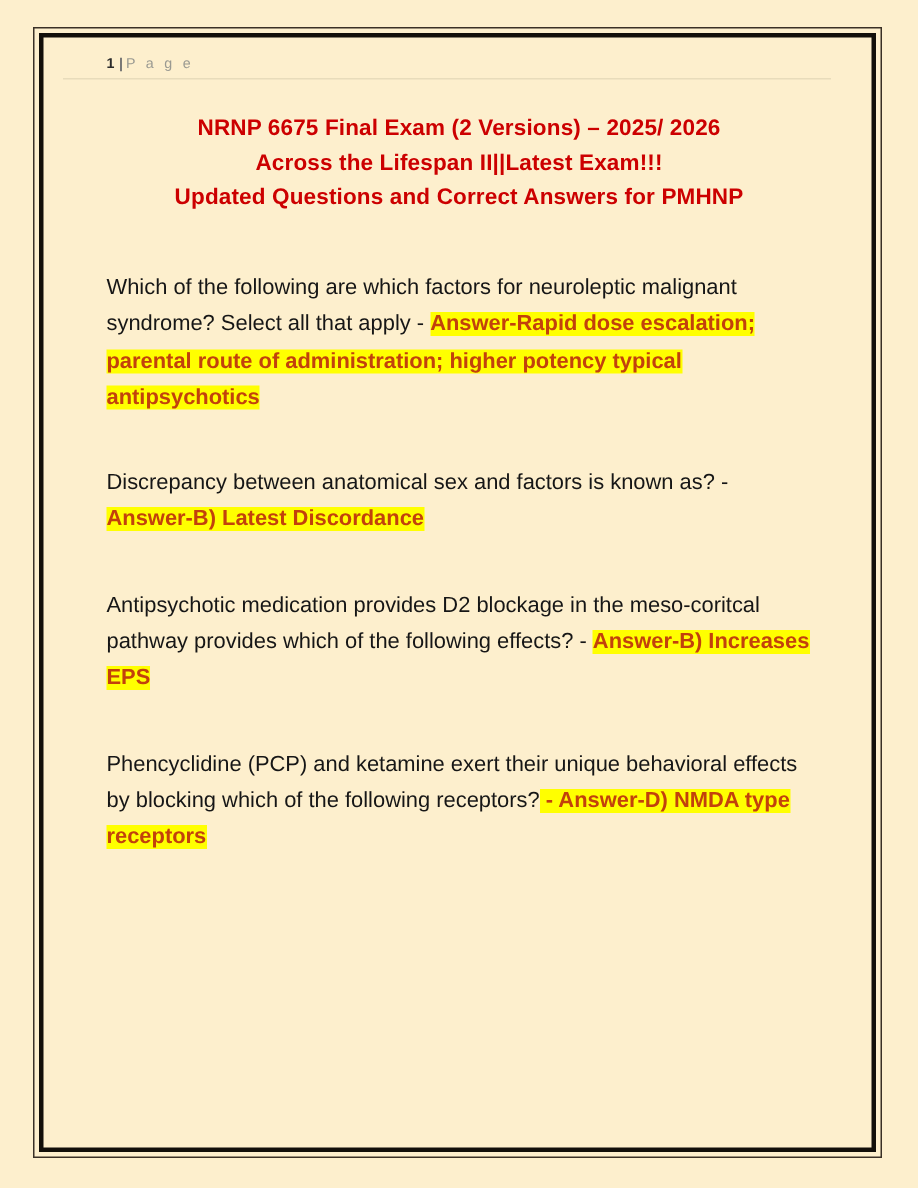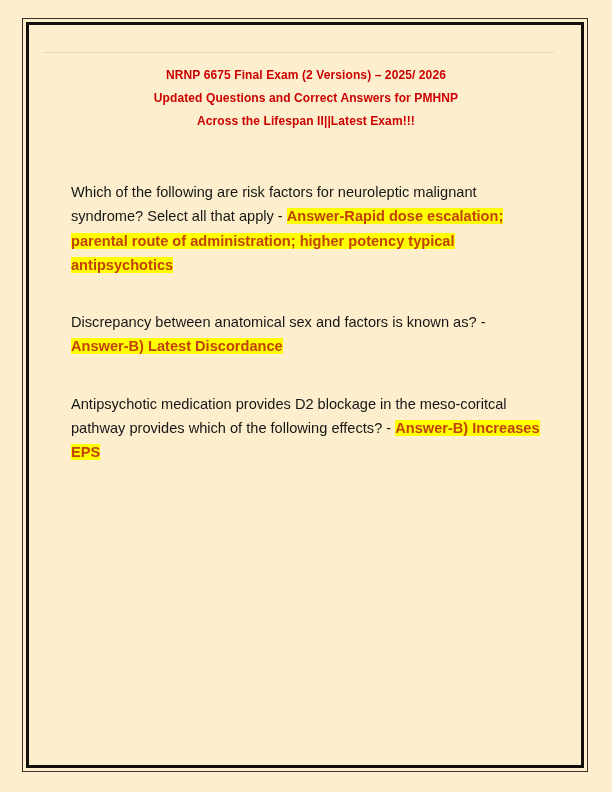--- a/index.html
+++ b/index.html
@@ -84,26 +84,26 @@
     top: 27px;
     width: 512px;
     height: 1px;
     background: #e8dcbb;
   }
 
   
   .title {
     position: absolute;
     left: 32px;
-    top: 39px;
+    top: 49px;
     width: 490px;
     text-align: center;
     color: #cc0000;
     font-weight: bold;
-    font-size: 12px;
+    font-size: 15px;
     line-height: 23px;
     letter-spacing: 0.1px;
   }
 
   
   .body {
     position: absolute;
     left: 42px;
     top: 155px;
     width: 480px;
@@ -127,34 +127,38 @@
 </head>
 <body>
 
 <div class="page">
 
   <div class="border-outer"></div>
   <div class="border-inner"></div>
 
   <div class="content">
 
+    <div class="header">
+      <span class="pagenum">1</span><span class="sep">|</span><span class="pagelabel">P a g e</span>
+    </div>
     <div class="header-rule"></div>
 
     <div class="title">
       <div>NRNP 6675 Final Exam (2 Versions) – 2025/ 2026</div>
+      <div>Across the Lifespan II||Latest Exam!!!</div>
       <div>Updated Questions and Correct Answers for PMHNP</div>
-      <div>Across the Lifespan II||Latest Exam!!!</div>
     </div>
 
     <div class="body">
 
-      <p class="qblock"><span>Which of the following are risk factors for neuroleptic malignant syndrome? Select all that apply - </span><span class="hl">Answer-Rapid dose escalation; parental route of administration; higher potency typical antipsychotics</span></p>
+      <p class="qblock"><span>Which of the following are which factors for neuroleptic malignant syndrome? Select all that apply - </span><span class="hl">Answer-Rapid dose escalation; parental route of administration; higher potency typical antipsychotics</span></p>
 
       <p class="qblock"><span>Discrepancy between anatomical sex and factors is known as? - </span><span class="hl">Answer-B) Latest Discordance</span></p>
 
       <p class="qblock"><span>Antipsychotic medication provides D2 blockage in the meso-coritcal pathway provides which of the following effects? - </span><span class="hl">Answer-B) Increases EPS</span></p>
 
 
+      <p class="qblock"><span>Phencyclidine (PCP) and ketamine exert their unique behavioral effects by blocking which of the following receptors?</span><span class="hl"> - Answer-D) NMDA type receptors</span></p>
 
     </div>
 
   </div>
 </div>
 
 </body></html>

